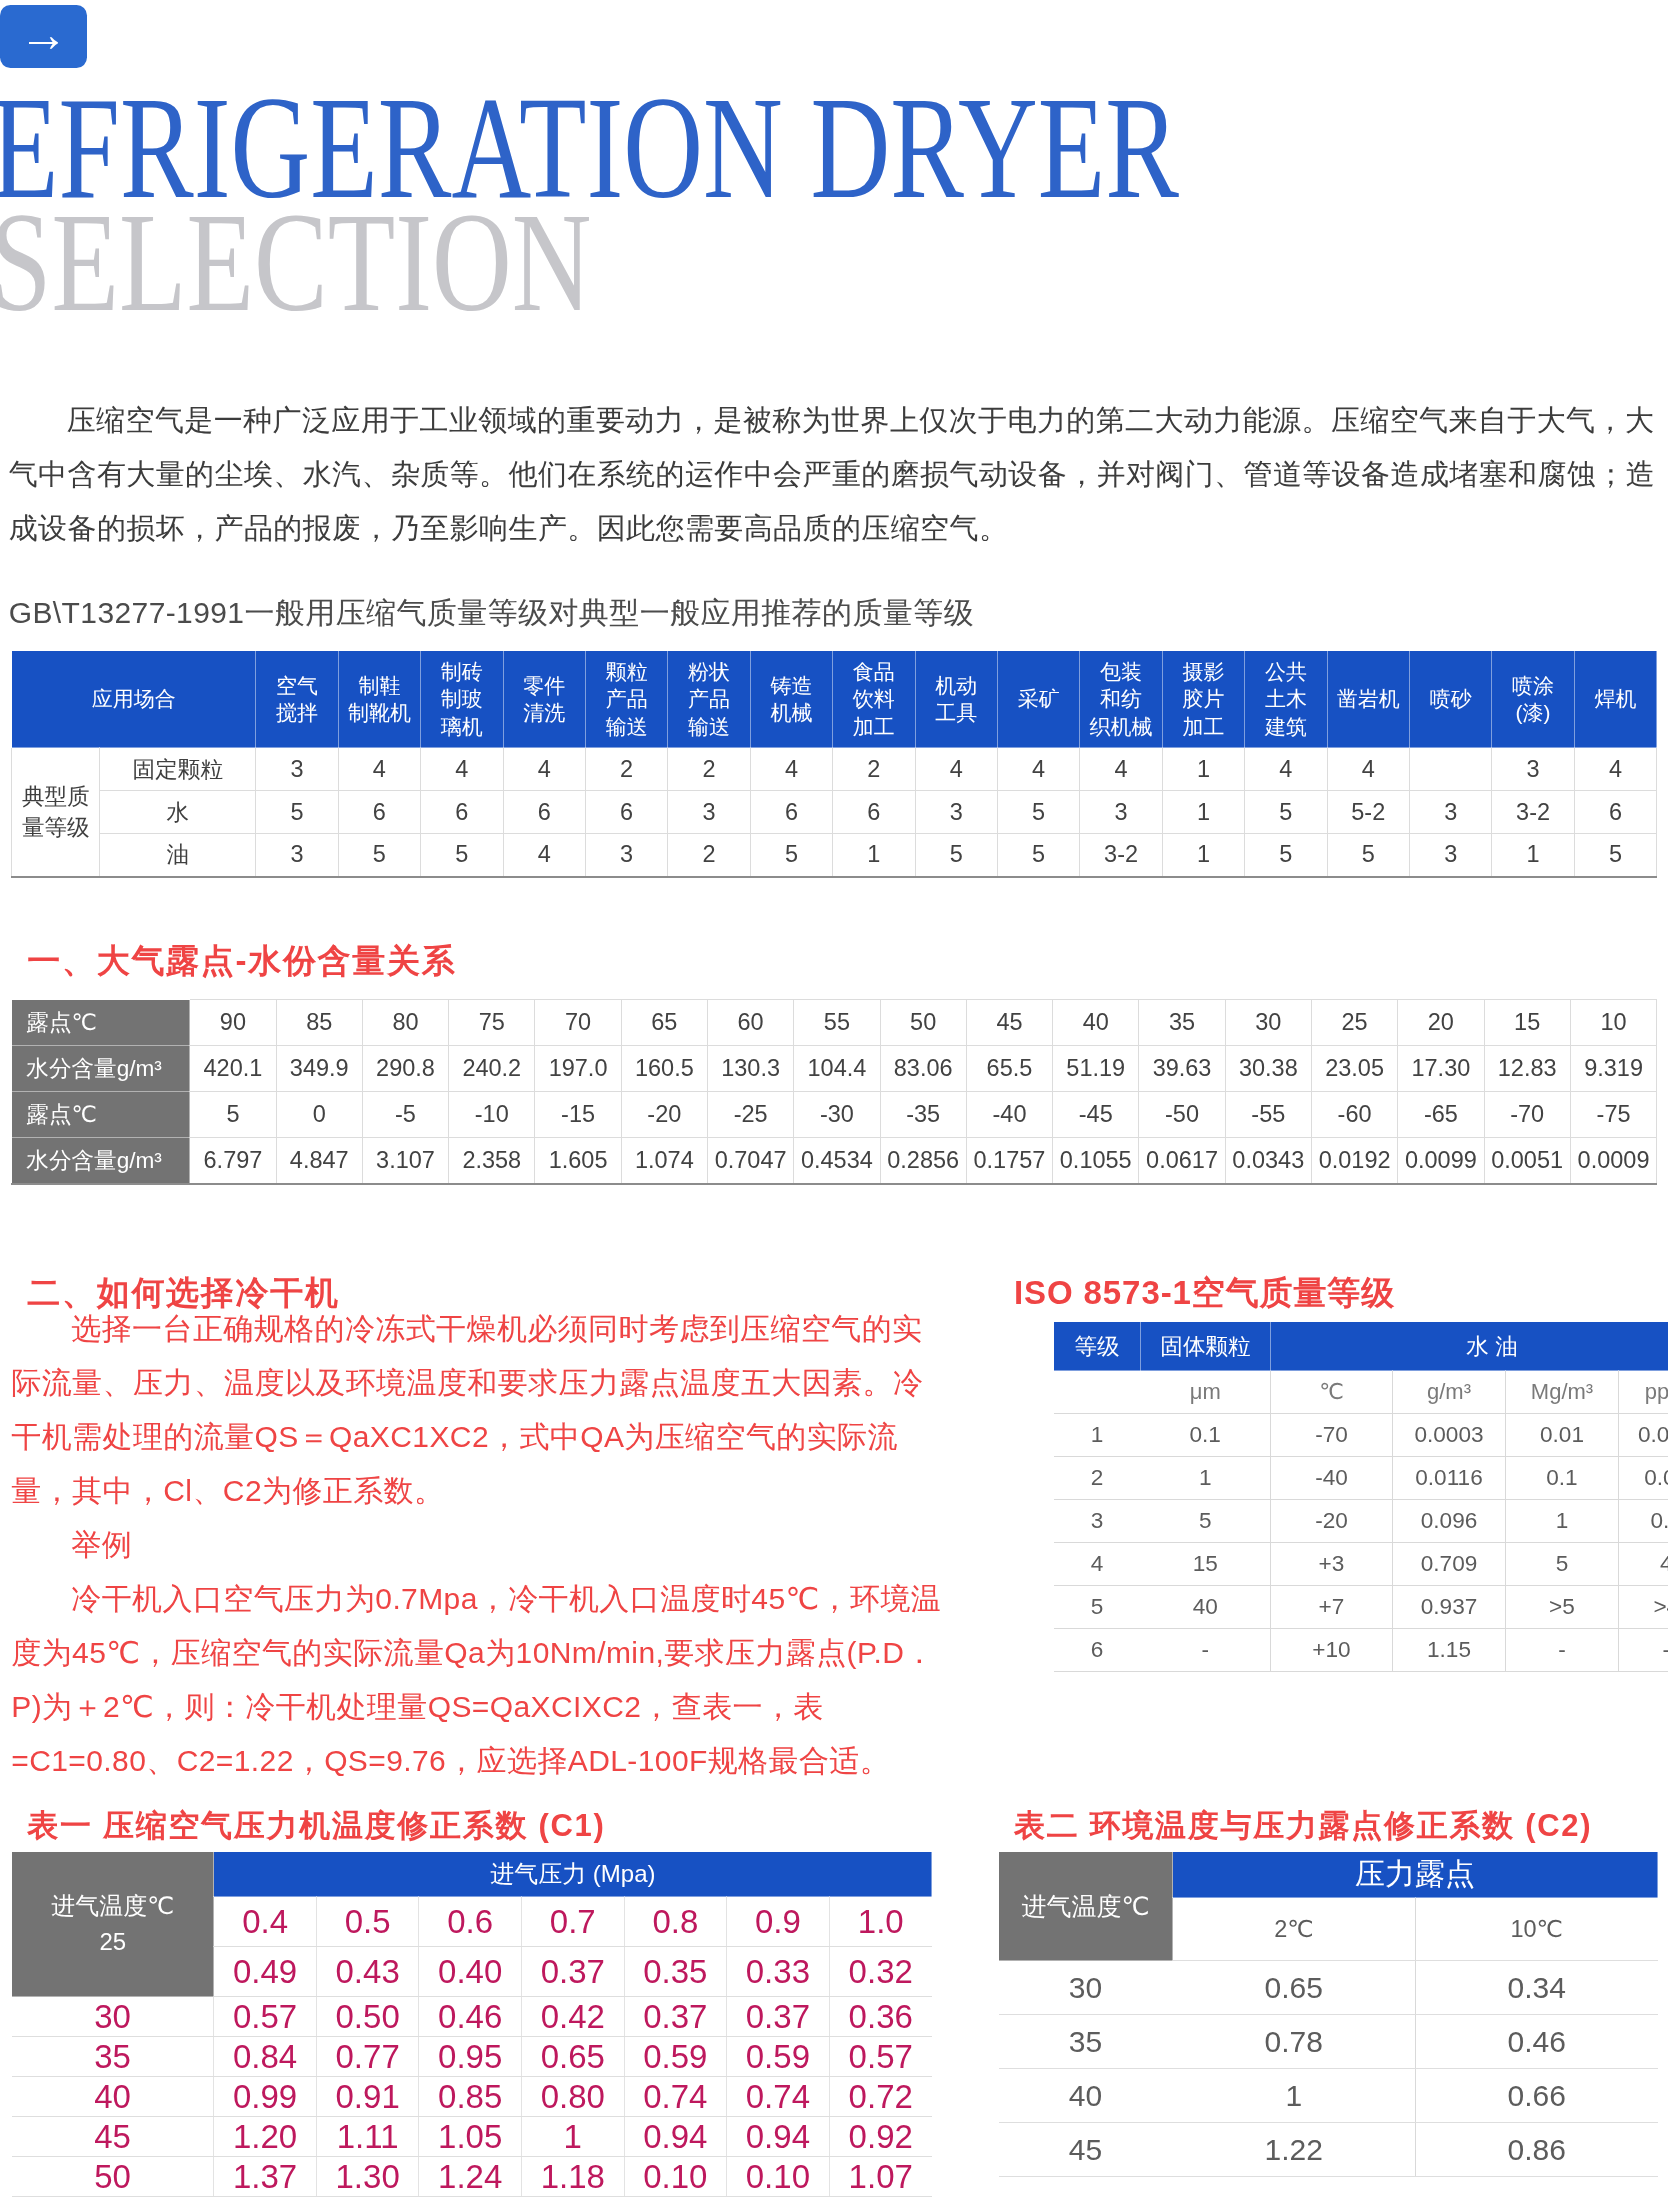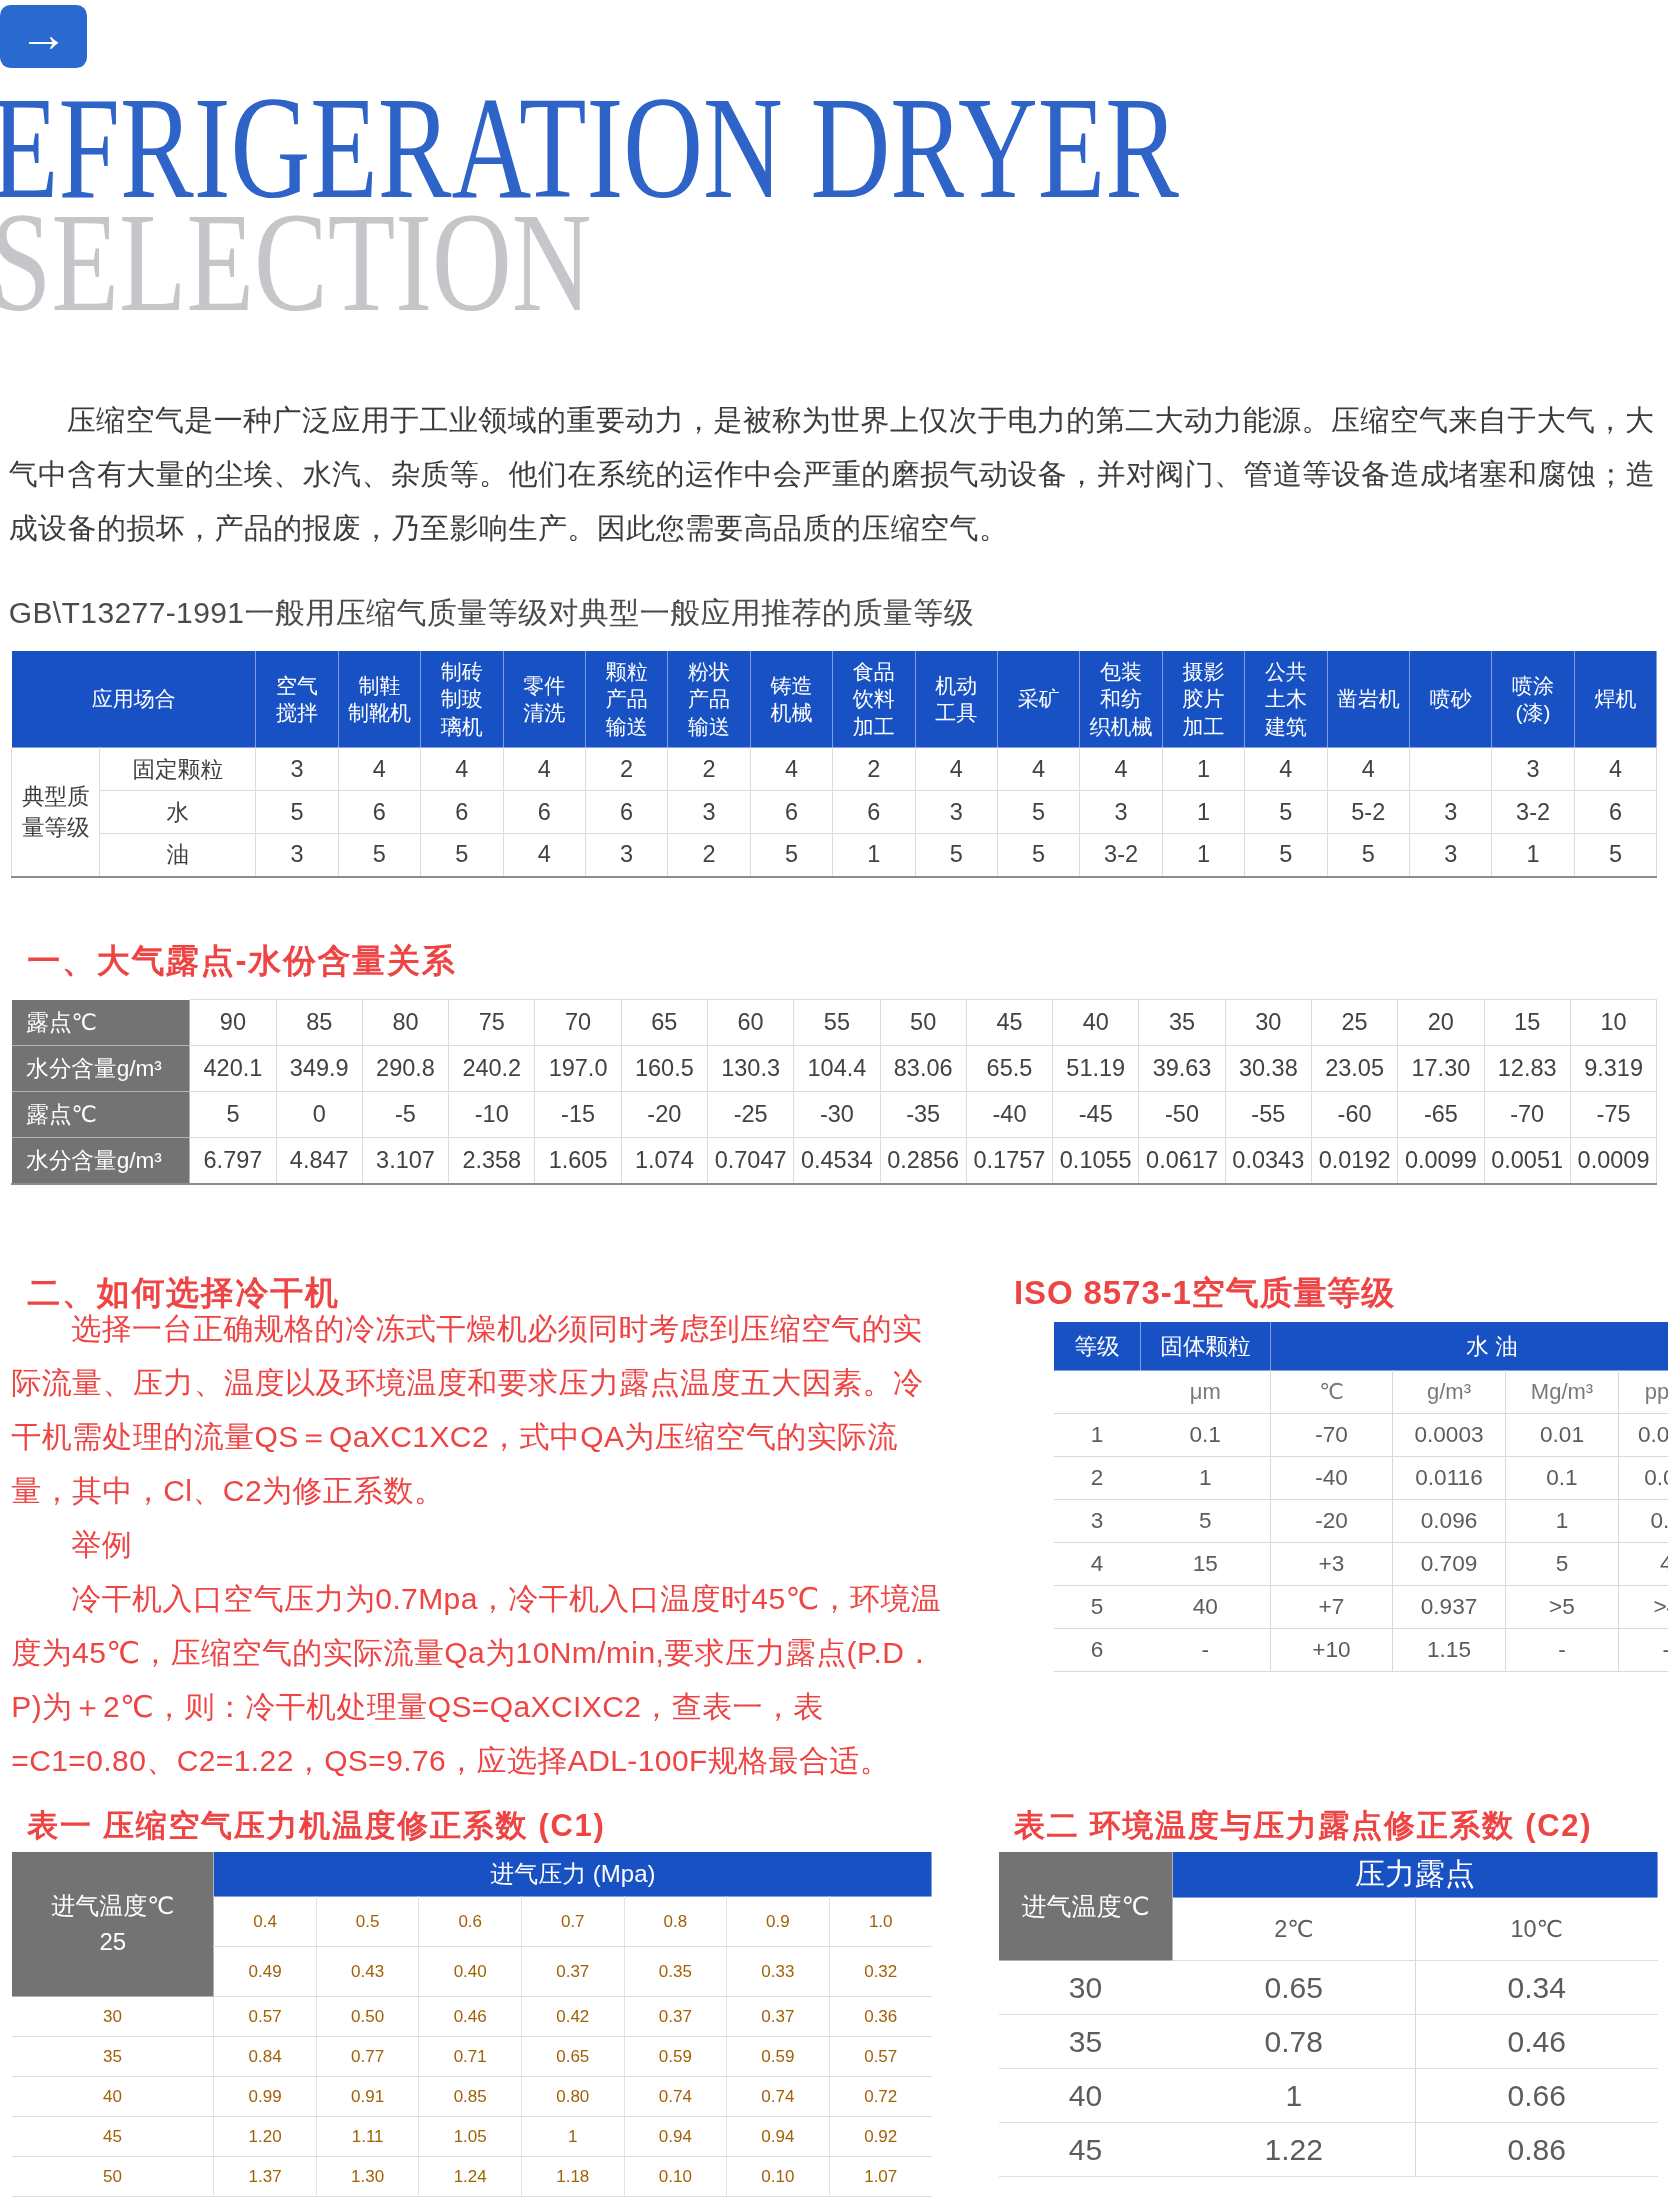--- a/index.html
+++ b/index.html
@@ -46,21 +46,21 @@
   .dew td{height:46px;font-size:23.5px;border:0.9px solid #dcdcdc;}
   .dew .bl{text-align:left;padding-left:14px;font-size:22.6px;}
 
   .iso{left:1053px;top:1321px;width:660px;border-bottom:1.7px solid #8c8c8c;}
   .iso td{height:43px;font-size:22.6px;color:#5c5c5c;border:none;border-bottom:0.9px solid #d9d9d9;}
   .iso td:nth-child(n+3){border-left:0.9px solid #d9d9d9;}
   .iso tr:first-child td{height:49px;font-size:22.6px;}
   .iso .unit{color:#7a7a7a;font-size:22px;}
 
   .c1{left:11.3px;top:1851px;width:921px;border-bottom:1.7px solid #8c8c8c;}
-  .c1 td{height:40px;font-size:17px;color:#a16207;border:none;border-bottom:0.9px solid #dedede;border-left:0.9px solid #e3e3e3;}
+  .c1 td{height:40px;font-size:33px;color:#be185d;border:none;border-bottom:0.9px solid #dedede;border-left:0.9px solid #e3e3e3;}
   .c1 td:first-child{border-left:none;}
   .c1 tr:first-child td{height:45px;font-size:24px;}
   .c1 tr:nth-child(2) td,.c1 tr:nth-child(3) td{height:50px;}
   .c1 .bl{font-size:26px;line-height:1.5;}
 
   .c2{left:998px;top:1851px;width:660px;border-bottom:1.7px solid #8c8c8c;}
   .c2 td{height:54px;font-size:30px;color:#5c5c5c;border:none;border-bottom:0.9px solid #dedede;}
   .c2 td:last-child{border-left:0.9px solid #d9d9d9;}
   .c2 tr:first-child td{height:46px;}
   .c2 tr:nth-child(2) td{height:63px;font-size:23.5px;}
@@ -401,21 +401,21 @@
           <td>0.46</td>
           <td>0.42</td>
           <td>0.37</td>
           <td>0.37</td>
           <td>0.36</td>
         </tr>
         <tr>
           <td>35</td>
           <td>0.84</td>
           <td>0.77</td>
-          <td>0.71</td>
+          <td>0.95</td>
           <td>0.65</td>
           <td>0.59</td>
           <td>0.59</td>
           <td>0.57</td>
         </tr>
         <tr>
           <td>40</td>
           <td>0.99</td>
           <td>0.91</td>
           <td>0.85</td>

